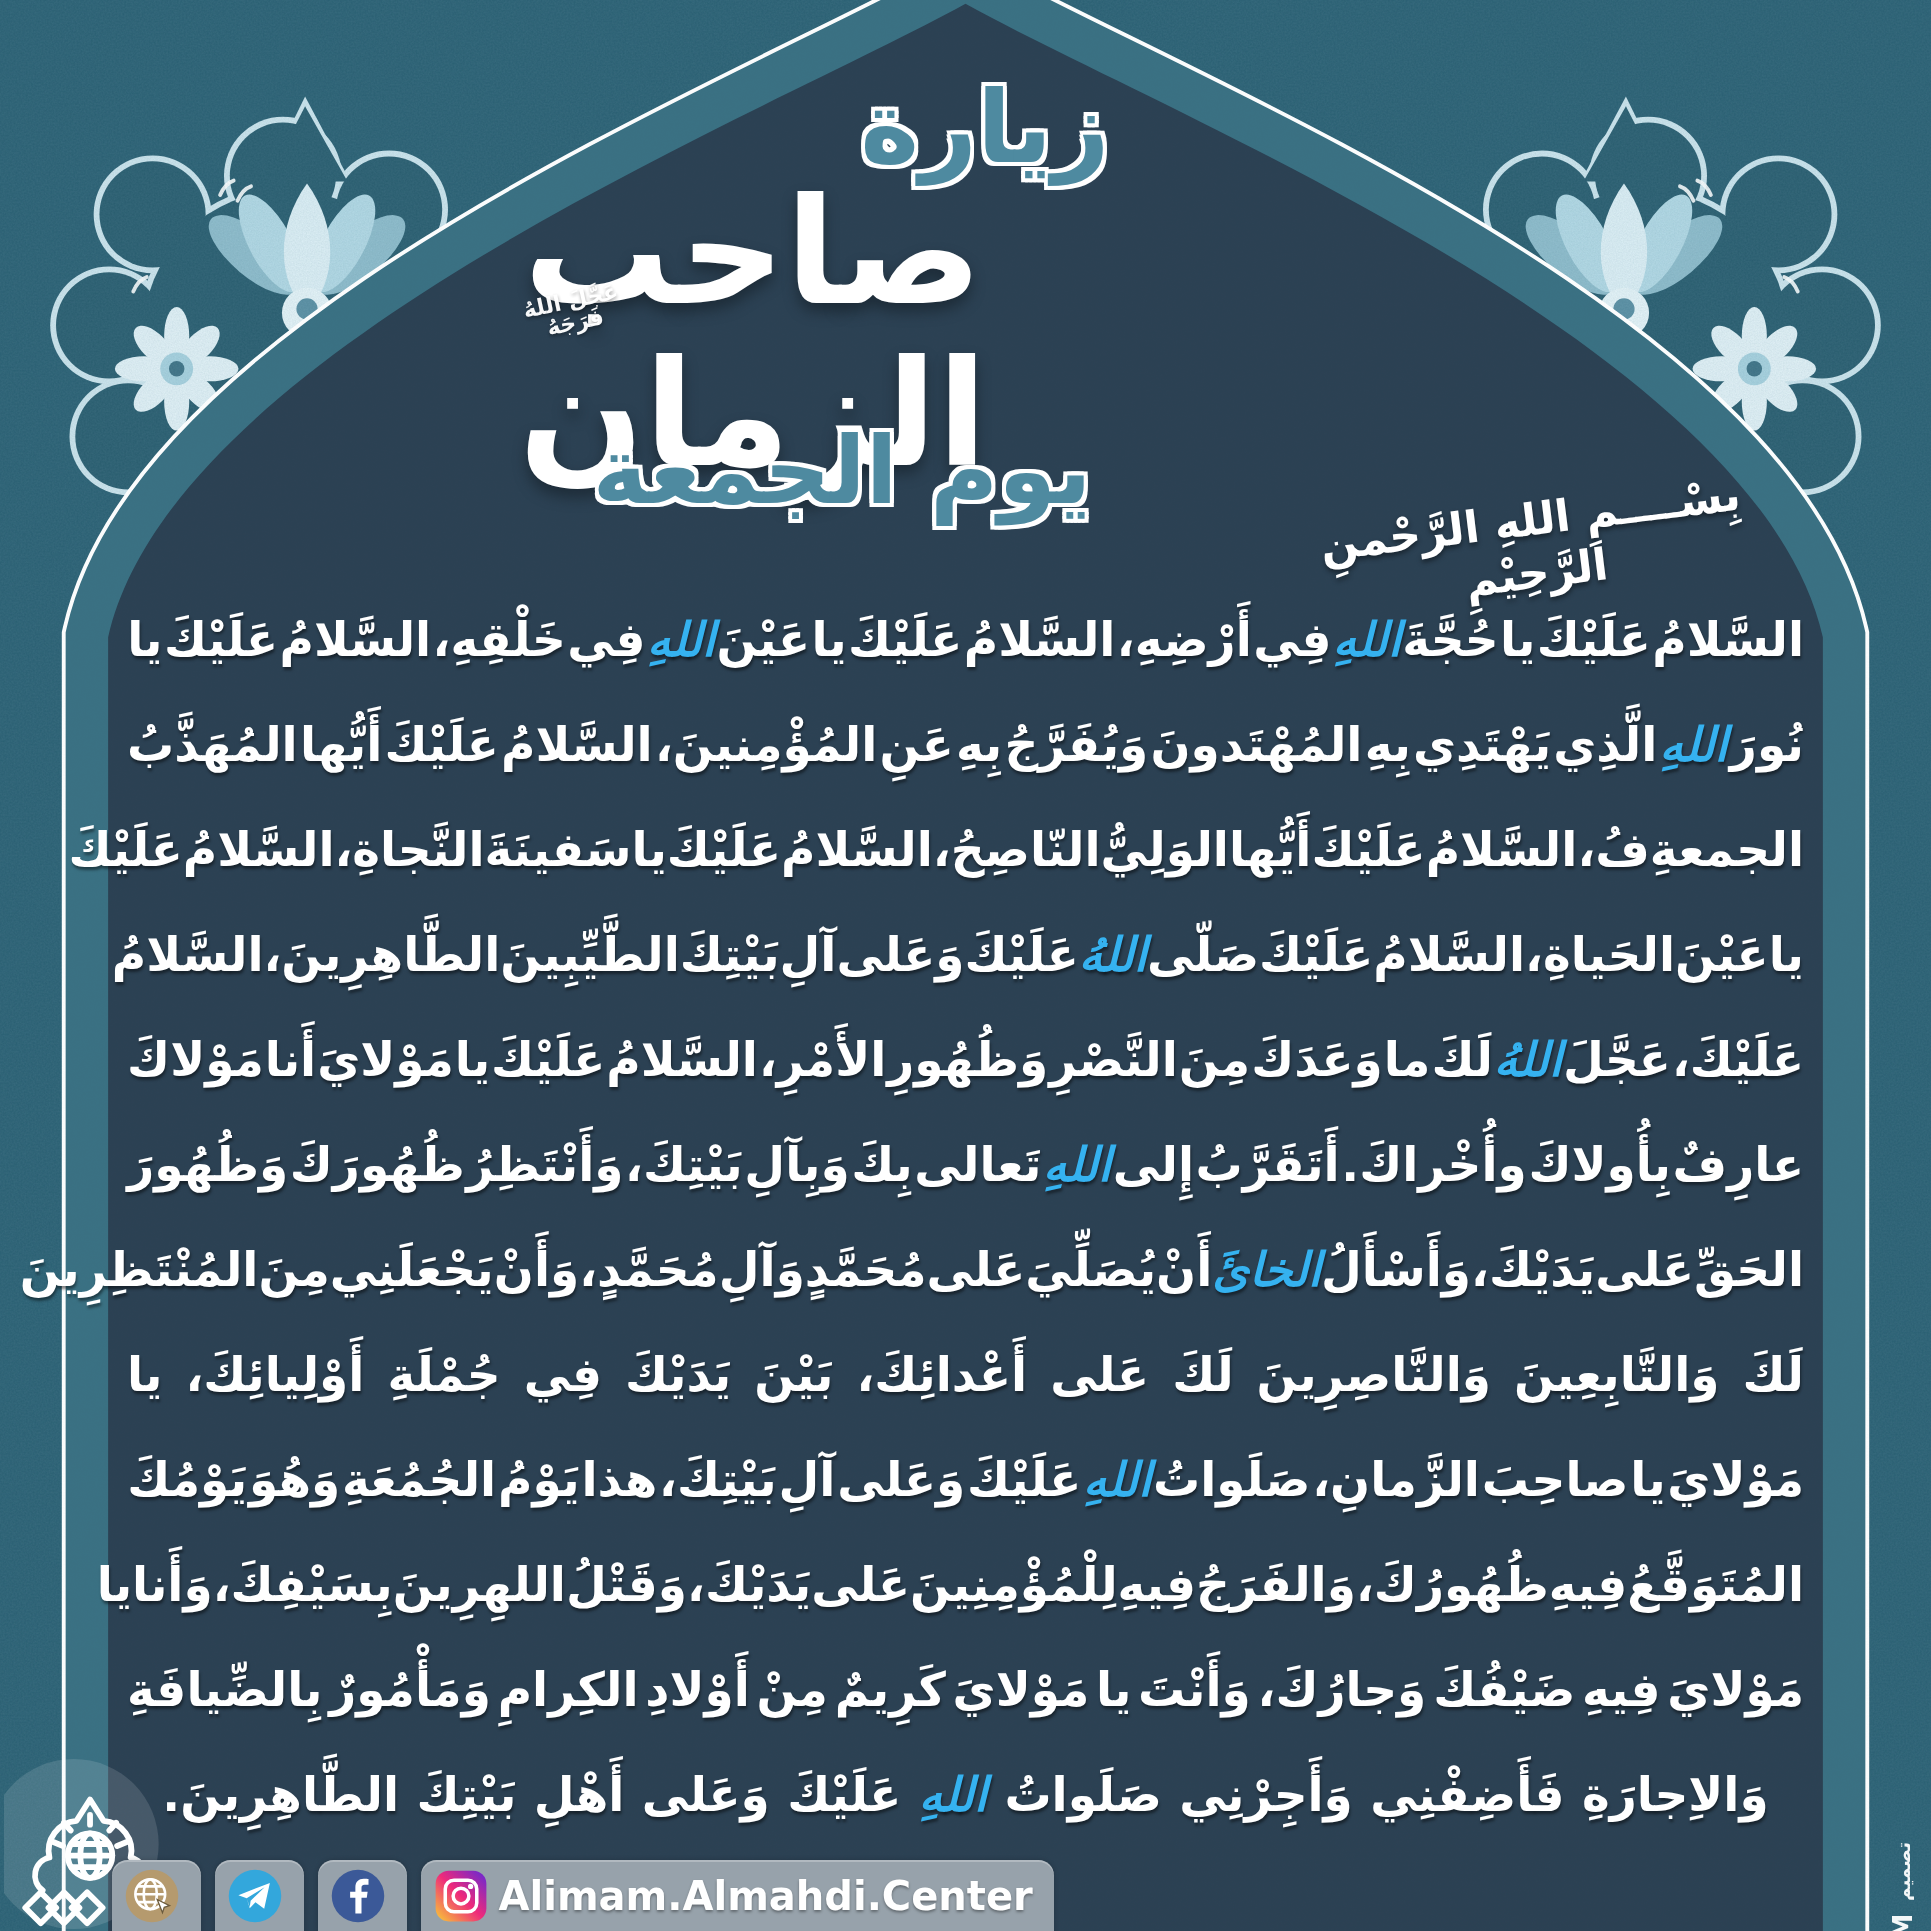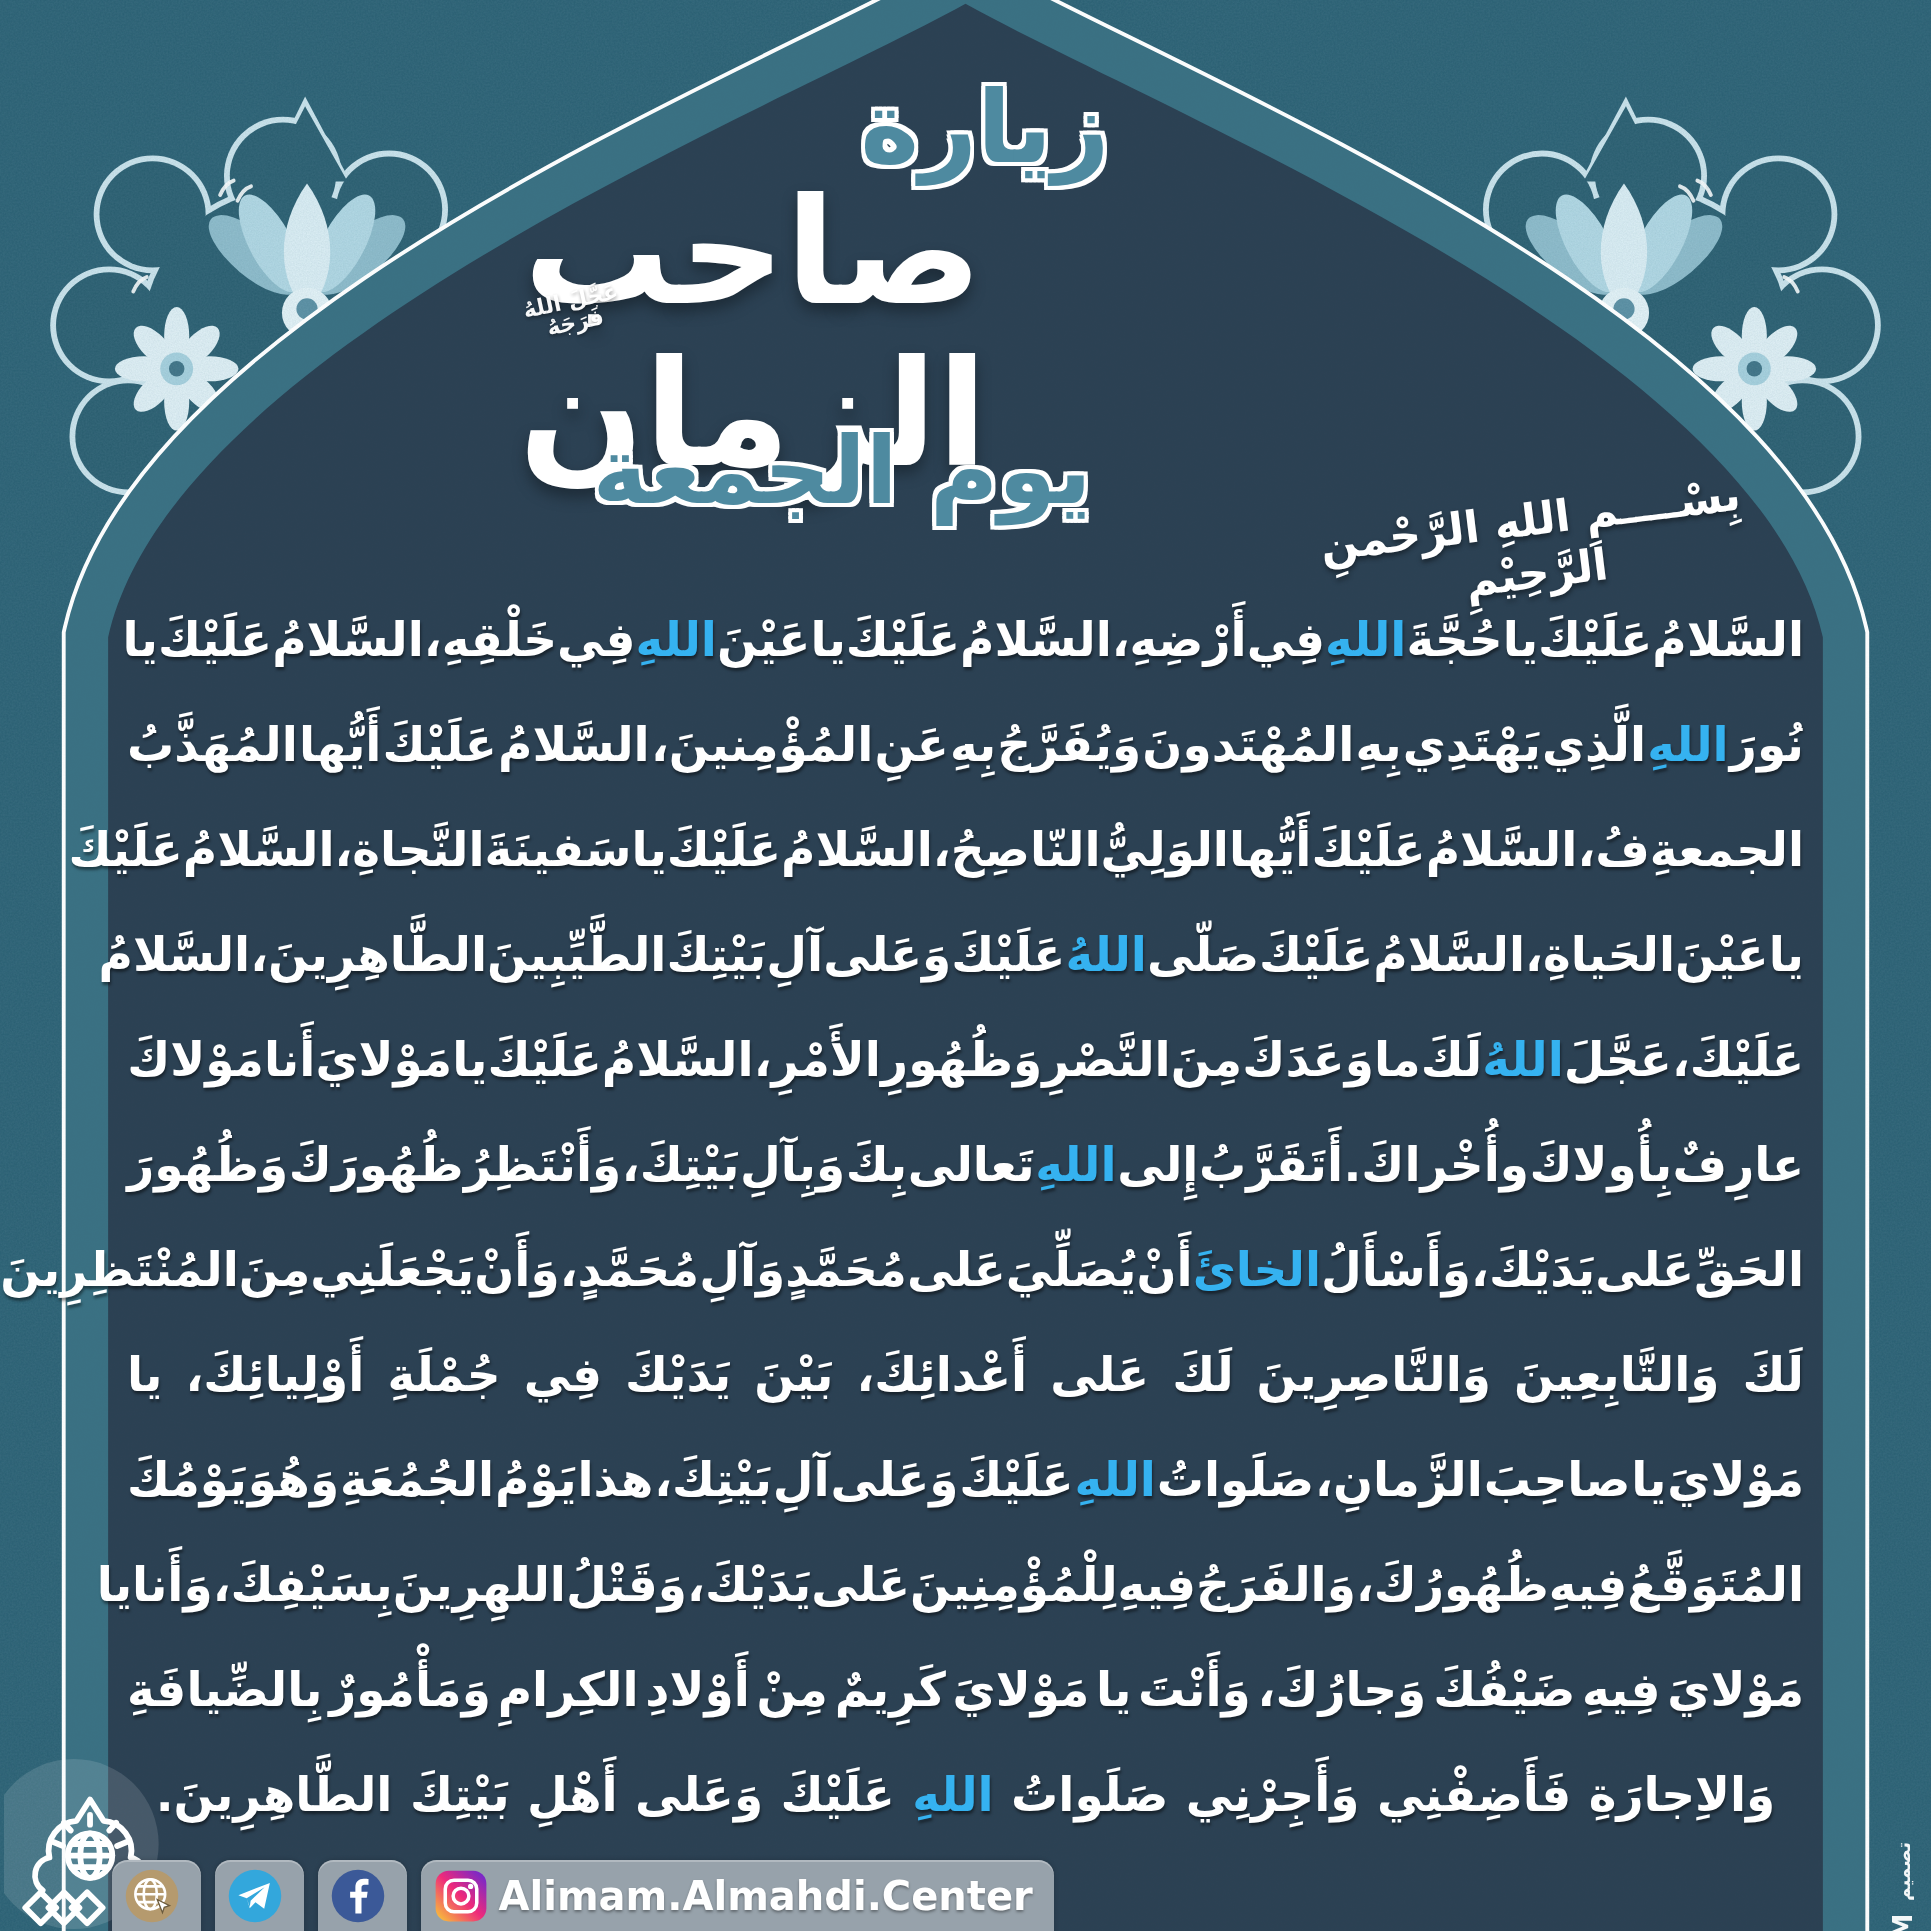--- a/index.html
+++ b/index.html
@@ -43,21 +43,21 @@
   
   .prayer{
     top:587px;left:127px;right:127px;
   }
   .p-line{
     height:105px;display:flex;align-items:center;justify-content:space-between;
     font-size:47px;font-weight:bold;color:#fff;white-space:nowrap;
     text-shadow:1px 2.9px 2.9px rgba(0,0,0,.45);
   }
   .p-line.last{justify-content:center;gap:17.4px;}
-  .p-line .allah{color:var(--allah-highlight);}
+  .p-line .allah{color:var(--allah-highlight);font-style:italic;}
   
   .watermark{
     right:13.5px;bottom:89px;transform:rotate(-90deg);transform-origin:bottom right;
     display:flex;flex-direction:row;align-items:center;gap:11.6px;color:#fff;
     direction:ltr;opacity:.95;
   }
   .watermark .wm-en{font-size:26px;font-weight:bold;letter-spacing:1px;}
   .watermark .wm-ar{font-size:18.3px;font-weight:bold;}
   
   .footer-links{

